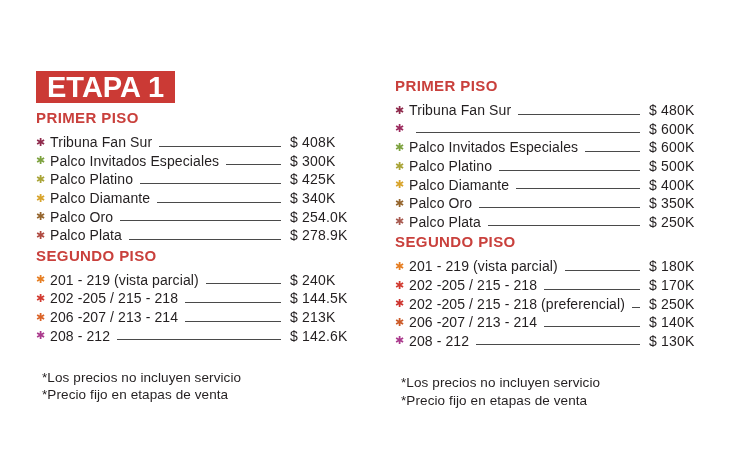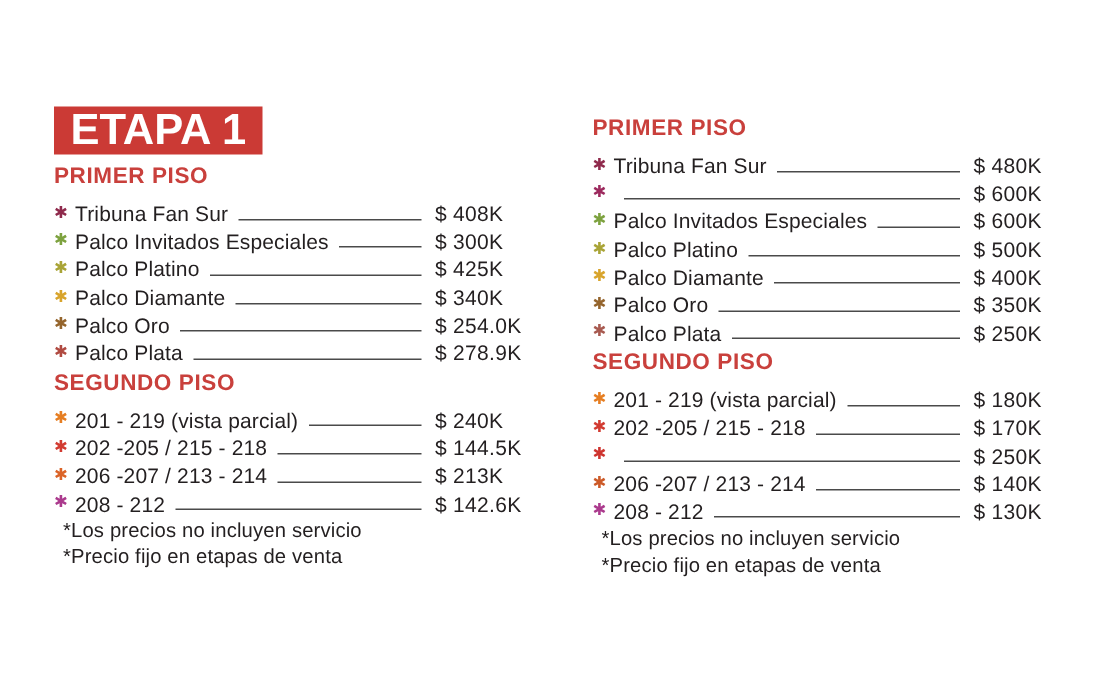--- a/index.html
+++ b/index.html
@@ -54,21 +54,21 @@
     border-bottom:1.4px solid #4a4a4a;
     margin:0 9px 0 7px;
     transform:translateY(4px);
   }
   .row-price{
     flex:none;
     width:64px;
     text-align:left;
     letter-spacing:0.2px;
   }
-  .notes{margin-top:0;margin-left:6px;font-size:13.5px;line-height:17.5px;}
+  .notes{margin-top:24px;margin-left:6px;font-size:13.5px;line-height:17.5px;}
   .note-line{letter-spacing:0.1px;}
 </style>
 </head>
 <body>
 
 <div class="board" id="board">
     <div class="col col-0">
     <div class="banner" style="background: rgb(203, 58, 53);">ETAPA 1</div>
     <div class="sections">
         <div class="section">
@@ -205,20 +205,21 @@
     <span class="row-price">$ 180K</span>
   </div>
             <div class="row">
     <span class="bullet" style="color: rgb(210, 59, 49);">✱</span>
     <span class="row-label">202 -205 / 215 - 218</span>
     <span class="leader-line" style="border-bottom-color: rgb(74, 74, 74);"></span>
     <span class="row-price">$ 170K</span>
   </div>
             <div class="row">
     <span class="bullet" style="color: rgb(206, 52, 47);">✱</span>
+    <span class="row-label">202 -205 / 215 - 218 (preferencial)</span>
     <span class="leader-line" style="border-bottom-color: rgb(74, 74, 74);"></span>
     <span class="row-price">$ 250K</span>
   </div>
             <div class="row">
     <span class="bullet" style="color: rgb(204, 90, 40);">✱</span>
     <span class="row-label">206 -207 / 213 - 214</span>
     <span class="leader-line" style="border-bottom-color: rgb(74, 74, 74);"></span>
     <span class="row-price">$ 140K</span>
   </div>
             <div class="row">

